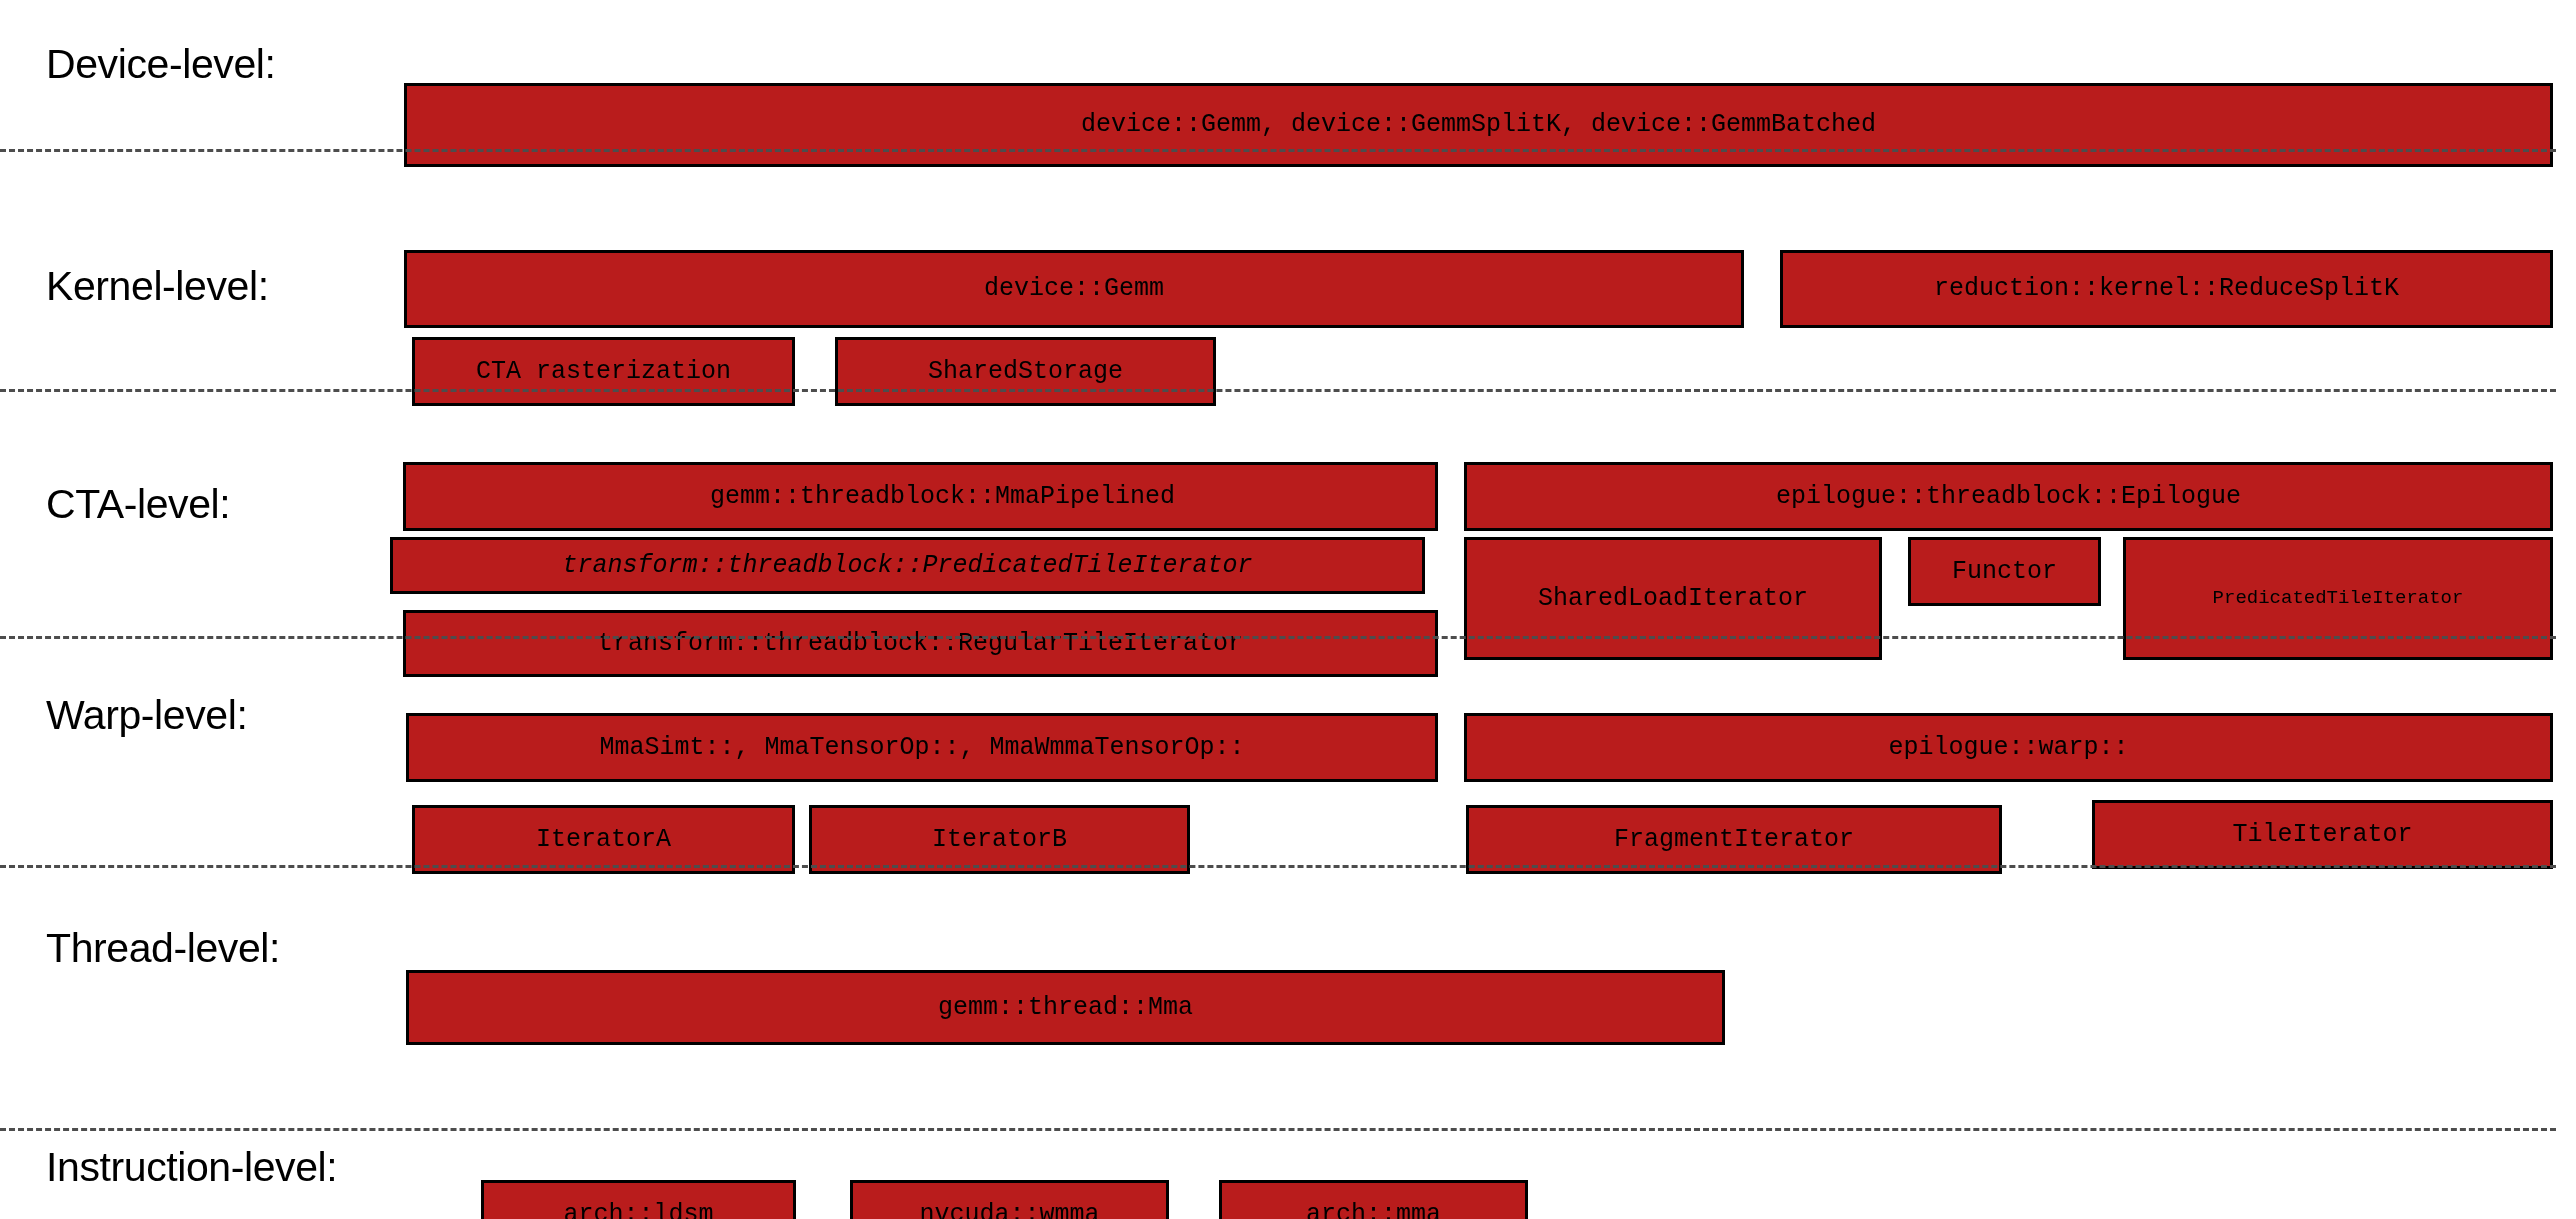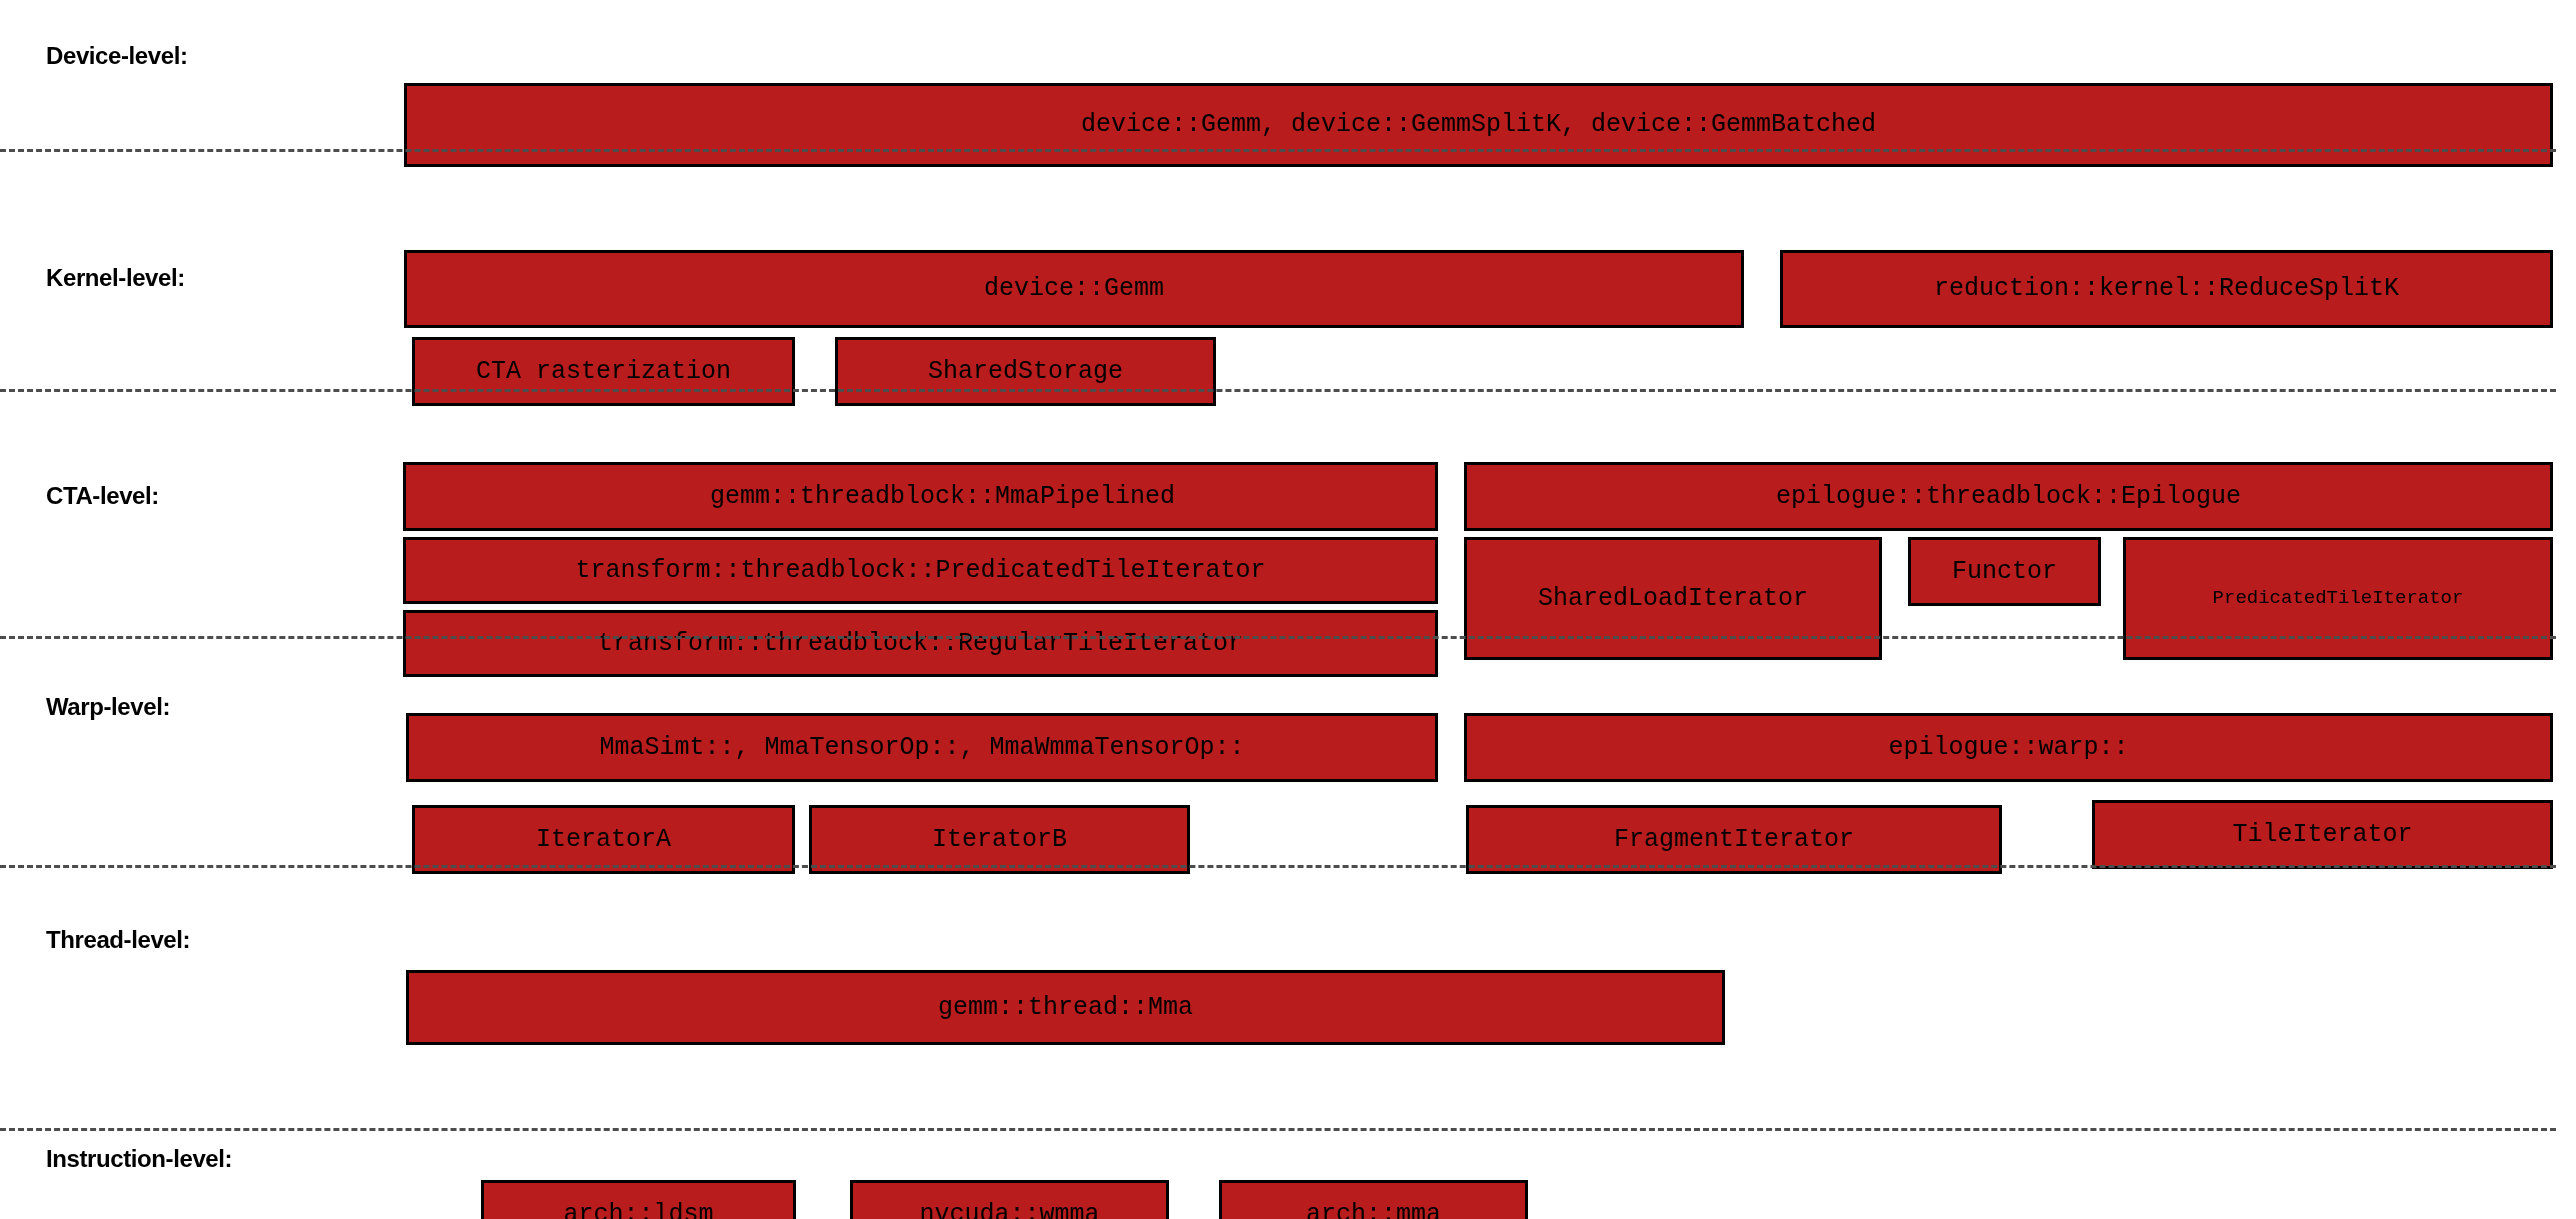--- a/index.html
+++ b/index.html
@@ -11,22 +11,22 @@
     position: relative;
     width: 2576px;
     height: 1219px;
     background: #ffffff;
     overflow: hidden;
     font-family: "Liberation Sans", sans-serif;
   }
   .row-label {
     position: absolute;
     font-family: "Liberation Sans", sans-serif;
-    font-weight: bold;
-    font-size: 24px;
+    font-weight: normal;
+    font-size: 41px;
     color: #000000;
     letter-spacing: -0.4px;
     white-space: nowrap;
     line-height: 1;
   }
   .divider {
     position: absolute;
     height: 0;
     border-top: 3.8px dashed #4d4d4d;
   }
@@ -71,21 +71,21 @@
   <div class="node" style="left:835px; top:289px; width:381px; height:69px;">SharedStorage</div>
 
   <div class="divider" style="left:0px; top:389px; width:2556px;"></div>
 
   <div class="row-label" style="left:46px; top:484px;">CTA-level:</div>
 
   <div class="node" style="left:403px; top:414px; width:1035px; height:69px;padding-left:44px;">gemm::threadblock::MmaPipelined</div>
 
   <div class="node" style="left:1464px; top:414px; width:1089px; height:69px;">epilogue::threadblock::Epilogue</div>
 
-  <div class="node" style="left:403px; top:489px; width:1035px; height:67px;">transform::threadblock::PredicatedTileIterator</div>
+  <div class="node" style="left:390px; top:489px; width:1035px; height:57px;font-style:italic;">transform::threadblock::PredicatedTileIterator</div>
 
   <div class="node" style="left:1464px; top:489px; width:418px; height:123px;">SharedLoadIterator</div>
 
   <div class="node" style="left:1908px; top:489px; width:193px; height:69px;">Functor</div>
 
   <div class="node small" style="left:2123px; top:489px; width:430px; height:123px;">PredicatedTileIterator</div>
 
   <div class="node" style="left:403px; top:562px; width:1035px; height:67px;">transform::threadblock::RegularTileIterator</div>
 
   <div class="divider" style="left:0px; top:636px; width:2556px;"></div>

